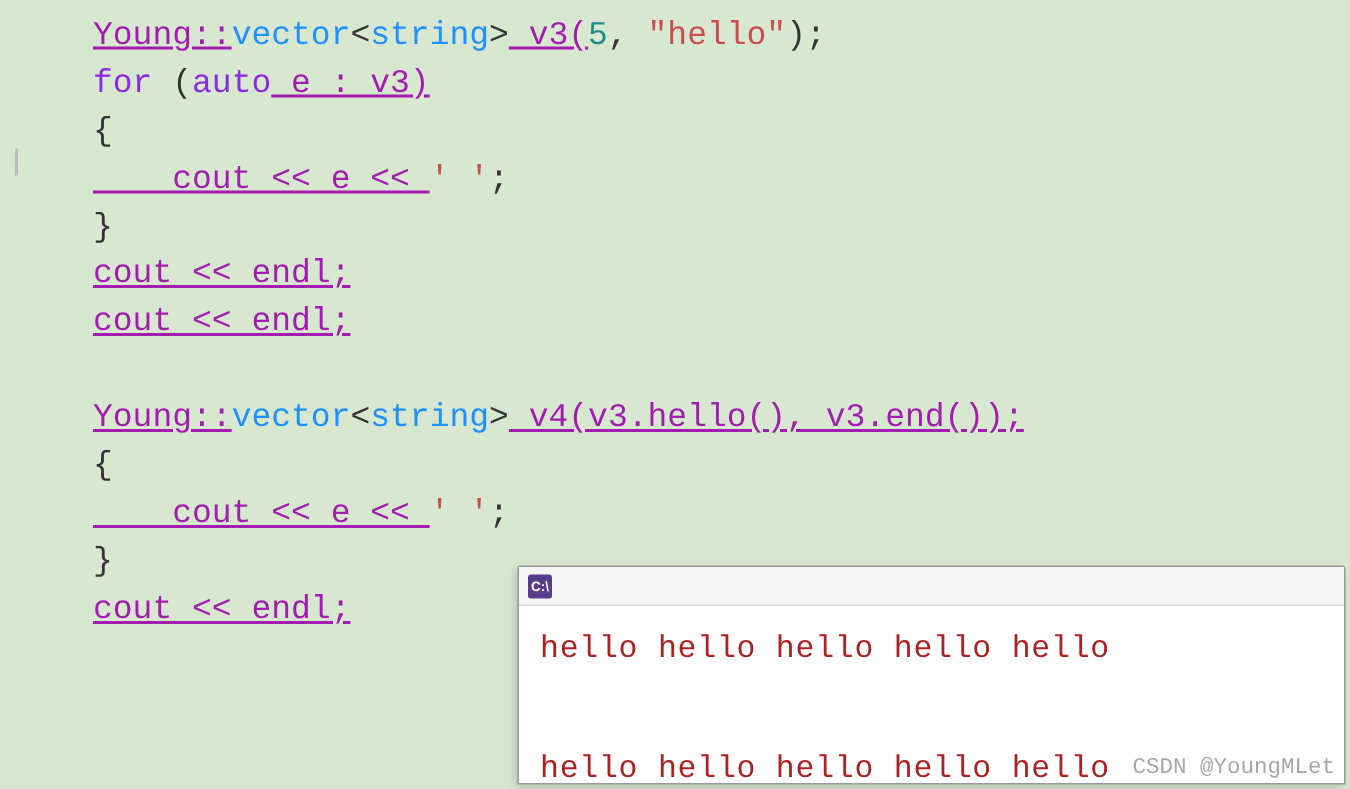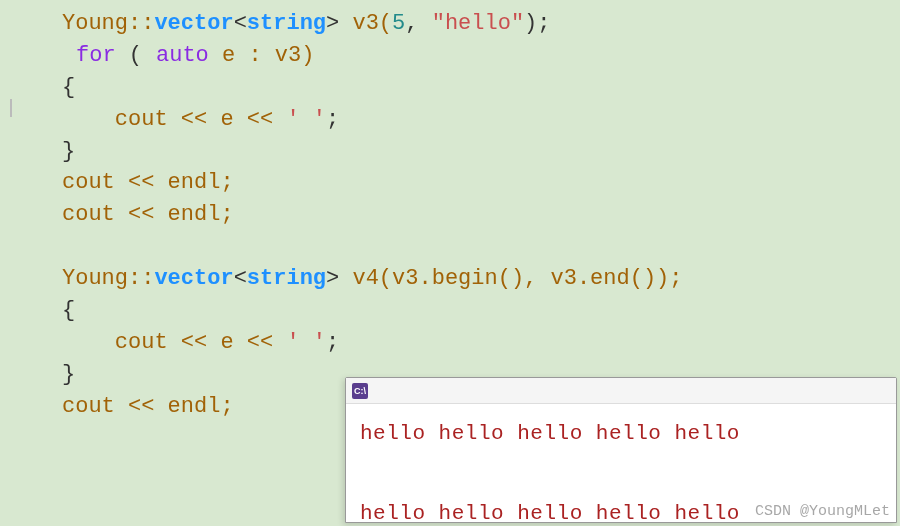--- a/index.html
+++ b/index.html
@@ -14,26 +14,26 @@
     }
     .editor {
       padding: 8px 0 8px 62px;
       line-height: 1.45;
     }
     .line { white-space: pre; }
     .line.highlight {
       background: linear-gradient(to right, #d0e8c8, #c8e0c0);
     }
     .comment { color: #3cb371; }
-    .keyword { color: #8a2be2; margin-left: 14px; }
-    .type { color: #1e90ff; font-weight: bold; }
+    .keyword { color: #8a2be2; }
+    .type { color: #1e90ff; }
     .string { color: #c94f4f; }
     .number { color: #228b8b; }
     .punct { color: #333; }
-    .ident { color: #a16207; }
+    .ident { color: #a21caf; text-decoration: underline; }
     .console {
       position: absolute;
       left: 345px;
       top: 377px;
       width: 552px;
       height: 146px;
       background: #ffffff;
       border: 1px solid #999;
       border-radius: 2px 2px 0 0;
       box-shadow: -2px 2px 6px rgba(0,0,0,0.15);
@@ -97,21 +97,21 @@
 
 <div class="editor">
   <div class="line"><span class="ident">Young::</span><span class="type">vector</span><span class="punct">&lt;</span><span class="type">string</span><span class="punct">&gt;</span><span class="ident"> v3(</span><span class="number">5</span><span class="punct">, </span><span class="string">"hello"</span><span class="punct">);</span></div>
   <div class="line"><span class="keyword">for</span><span class="punct"> (</span><span class="keyword">auto</span><span class="ident"> e : v3)</span></div>
   <div class="line"><span class="punct">{</span></div>
   <div class="line"><span class="ident">    cout &lt;&lt; e &lt;&lt; </span><span class="string">' '</span><span class="punct">;</span></div>
   <div class="line"><span class="punct">}</span></div>
   <div class="line"><span class="ident">cout &lt;&lt; endl;</span></div>
   <div class="line"><span class="ident">cout &lt;&lt; endl;</span></div>
   <div class="line"><span></span>&nbsp;</div>
-  <div class="line"><span class="ident">Young::</span><span class="type">vector</span><span class="punct">&lt;</span><span class="type">string</span><span class="punct">&gt;</span><span class="ident"> v4(v3.begin(), v3.end());</span></div>
+  <div class="line"><span class="ident">Young::</span><span class="type">vector</span><span class="punct">&lt;</span><span class="type">string</span><span class="punct">&gt;</span><span class="ident"> v4(v3.hello(), v3.end());</span></div>
   <div class="line"><span class="punct">{</span></div>
   <div class="line"><span class="ident">    cout &lt;&lt; e &lt;&lt; </span><span class="string">' '</span><span class="punct">;</span></div>
   <div class="line"><span class="punct">}</span></div>
   <div class="line"><span class="ident">cout &lt;&lt; endl;</span></div>
 </div>
 
 <div class="console">
   <div class="titlebar">
     <div class="title-icon">
         <span>C:\</span>

